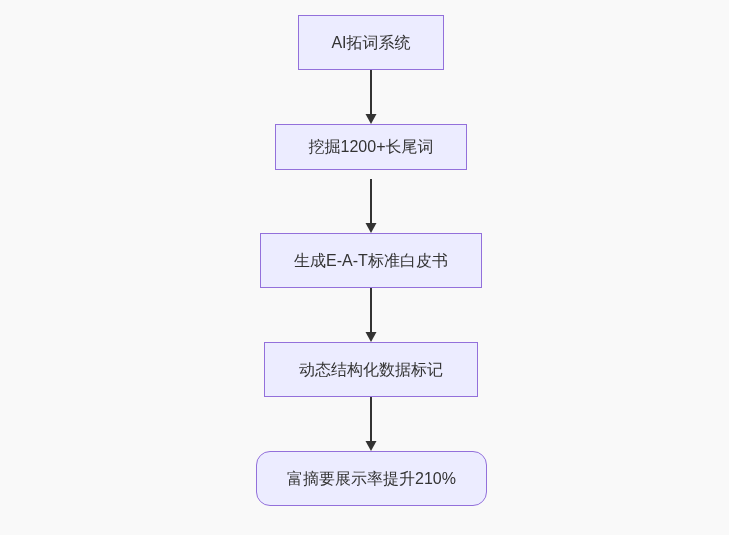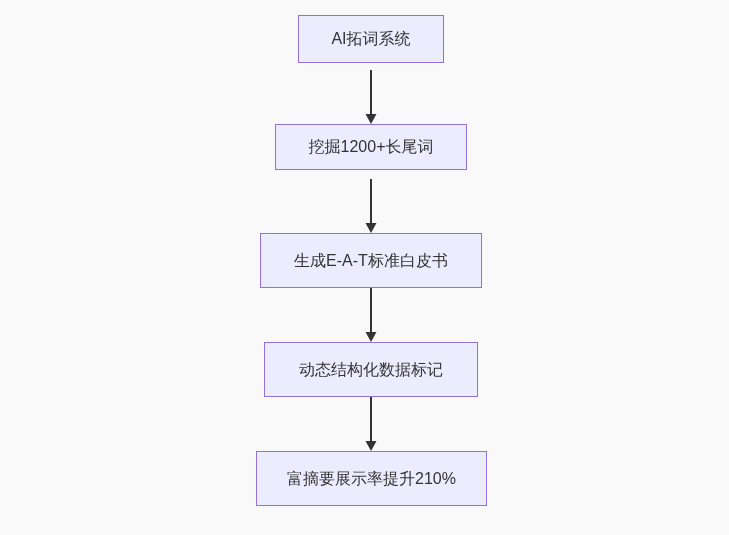--- a/index.html
+++ b/index.html
@@ -33,25 +33,25 @@
     color: var(--text);
     display: flex;
     align-items: center;
     justify-content: center;
     font-size: 16px;
     line-height: 1.2;
     text-align: center;
     white-space: nowrap;
   }
   
-  .n1 { left: 298px; top: 15px;  width: 146px; height: 48px; }
+  .n1 { left: 298px; top: 15px;  width: 146px; height: 55px; }
   .n2 { left: 275px; top: 124px; width: 192px; height: 46px; }
   .n3 { left: 260px; top: 233px; width: 222px; height: 55px; }
   .n4 { left: 264px; top: 342px; width: 214px; height: 55px; }
-  .n5 { left: 256px; top: 451px; width: 231px; height: 55px; }
+  .n5 { left: 256px; top: 451px; width: 231px; height: 55px; border-radius: 14px; }
 </style>
 </head>
 <body>
 
 <div class="canvas">
 
   <svg class="arrow-layer" width="729" height="535" viewBox="0 0 729 535" xmlns="http://www.w3.org/2000/svg">
     <g>
       <line x1="371" y1="70" x2="371" y2="115" stroke="#333333" stroke-width="2"></line>
       <polygon points="365.5,114 376.5,114 371,124" fill="#333333"></polygon>

